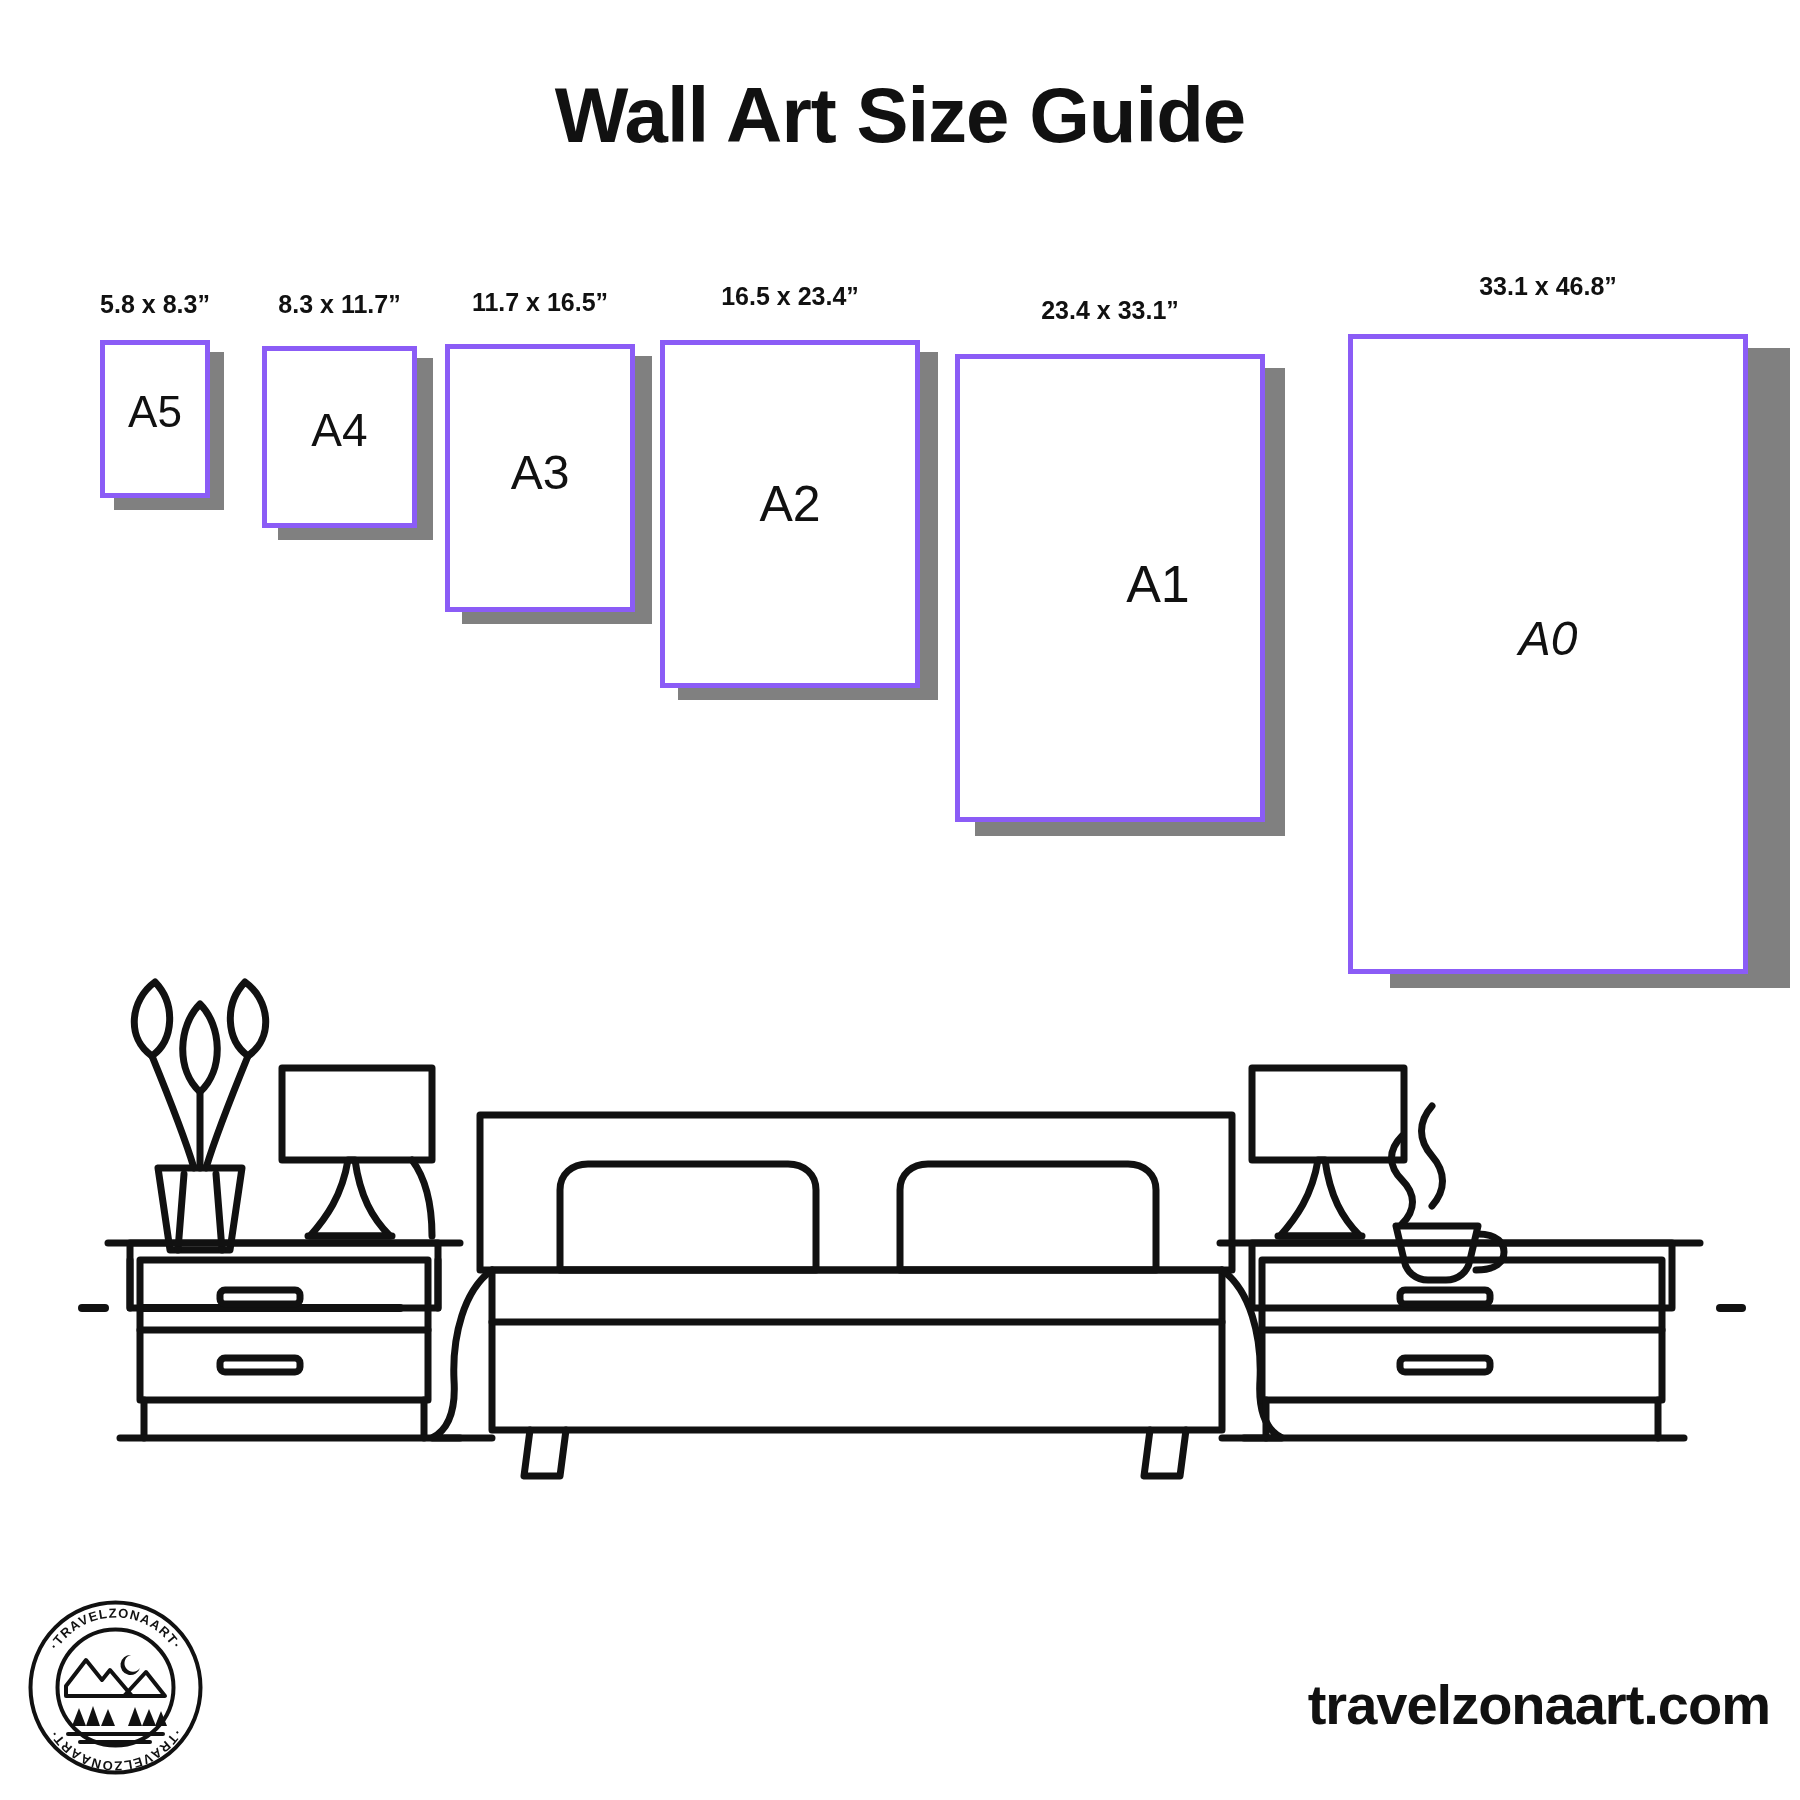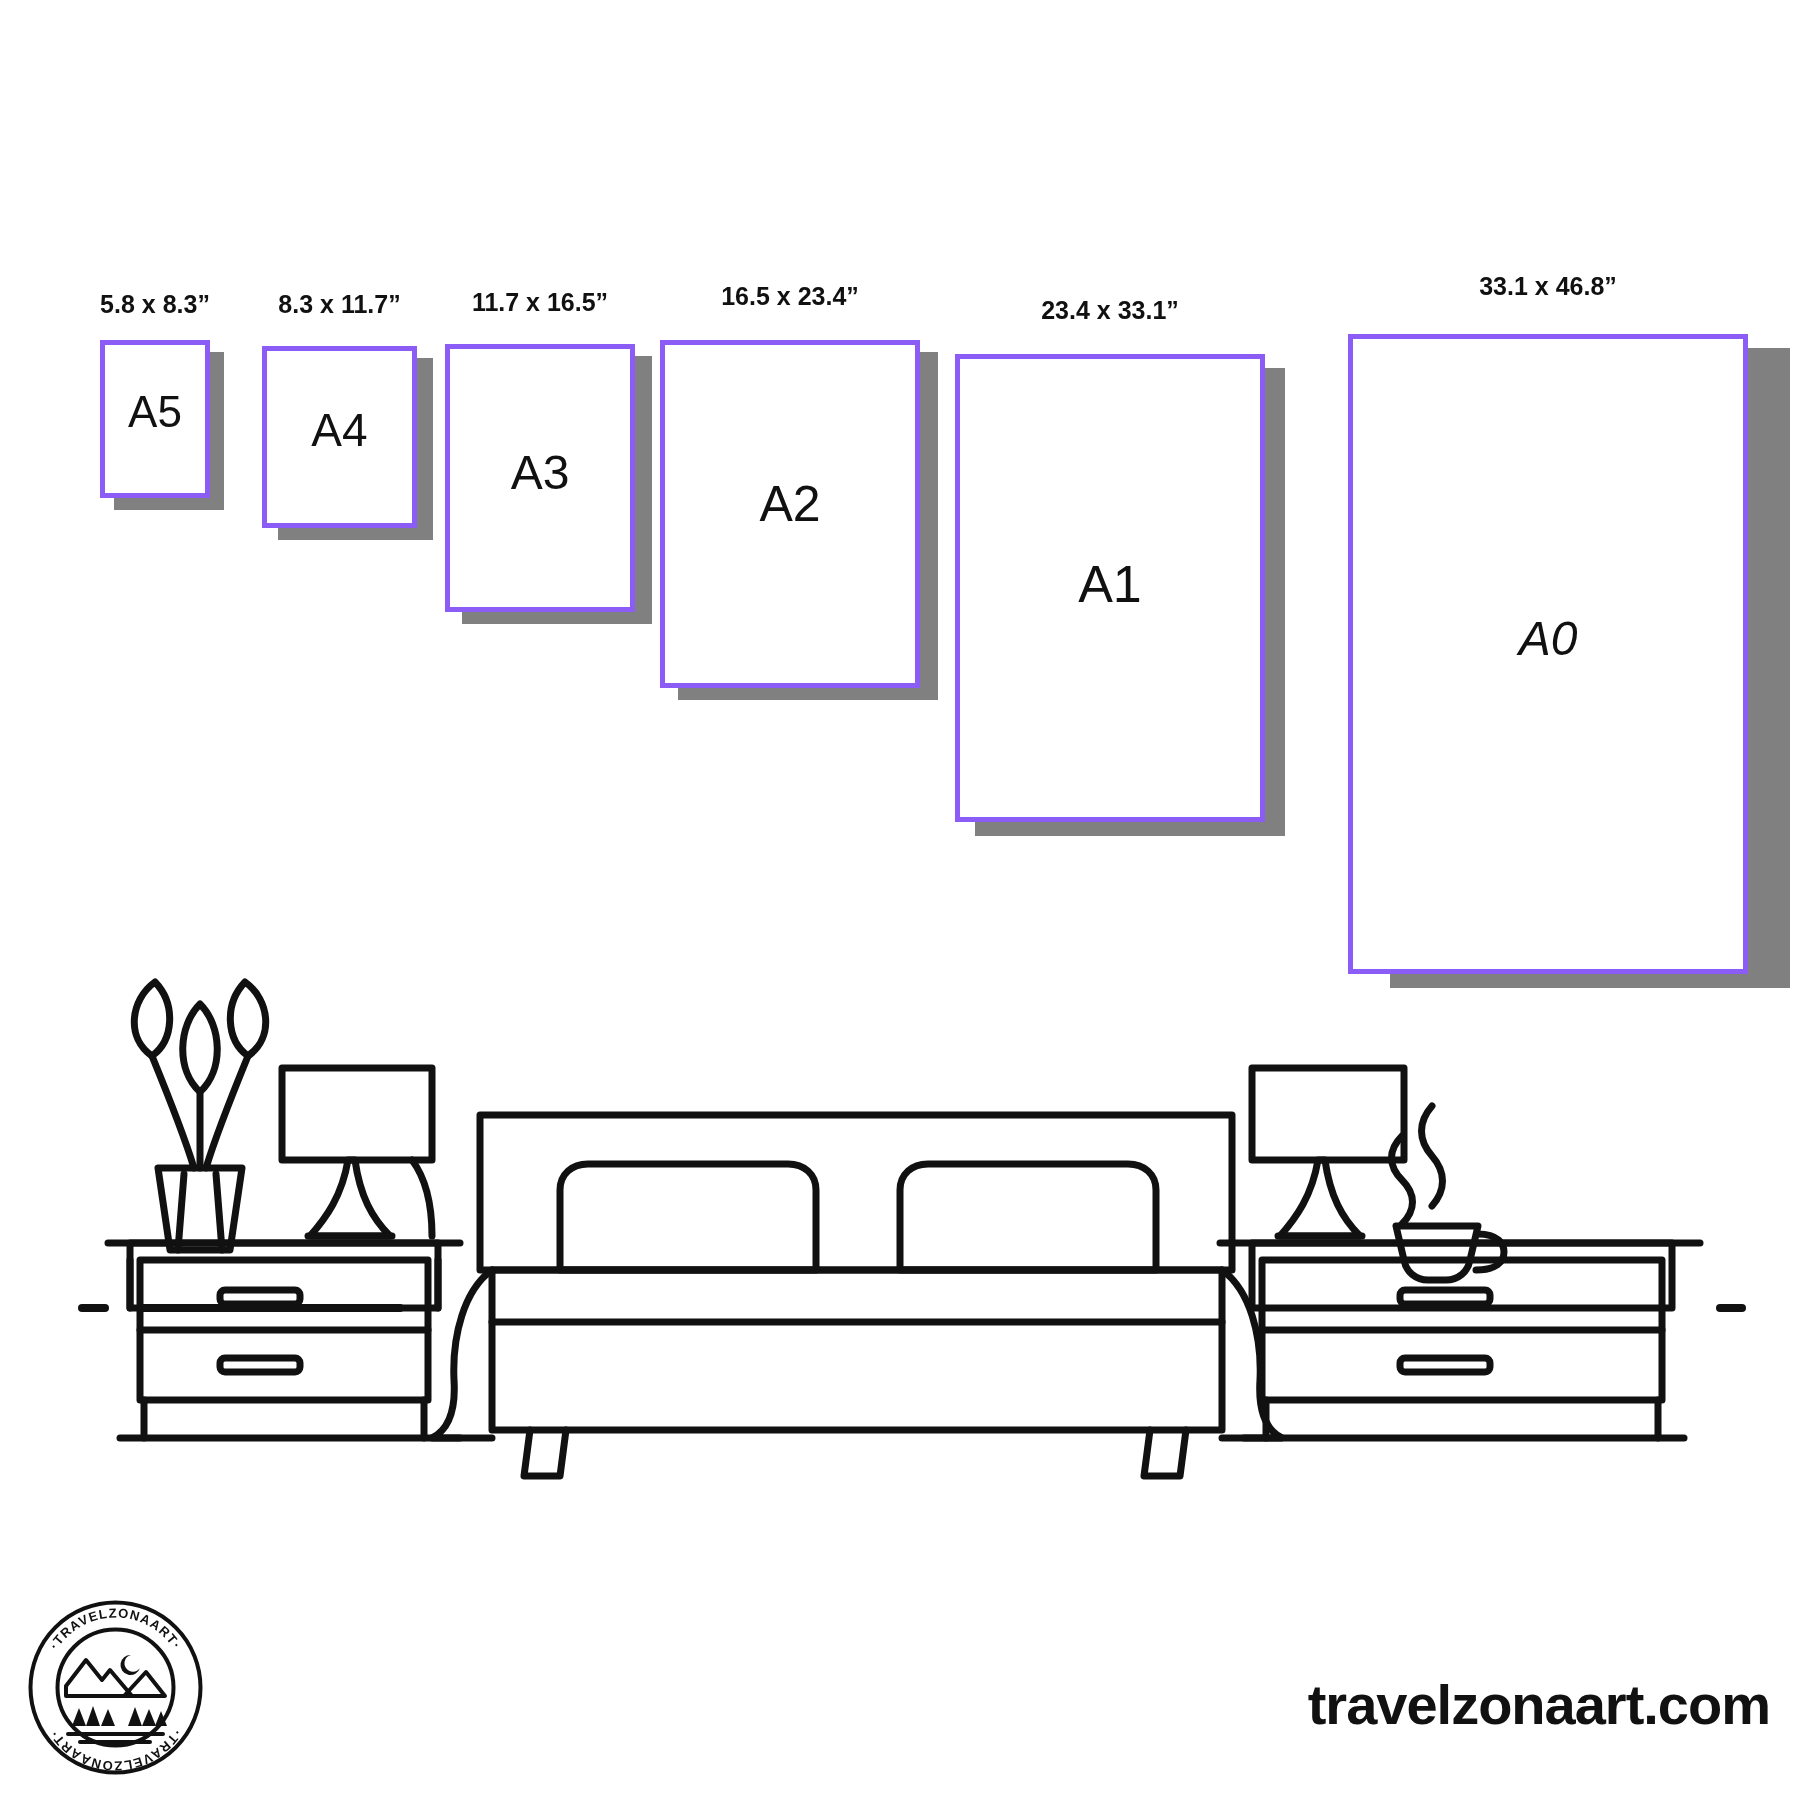--- a/index.html
+++ b/index.html
@@ -105,20 +105,21 @@
     color: #111111;
     white-space: nowrap;
     letter-spacing: -1px;
   }
 </style>
 </head>
 <body>
 
 <div id="stage">
 
+  <div id="title">Wall Art Size Guide</div>
 
   <div id="frames">
 
     <div class="frame-group" style="left:100px; top:290px; width:110px; height:220px;">
       <div class="frame-dim" style="top:0px;">5.8 x 8.3”</div>
       <div class="frame-shadow" style="left:14px; top:62px; width:110px; height:158px;"></div>
       <div class="frame-box" style="left:0px; top:50px; width:110px; height:158px;">
         <div class="frame-label" style="top:42px; font-size:44px;">A5</div>
       </div>
     </div>
@@ -144,21 +145,21 @@
       <div class="frame-shadow" style="left:18px; top:70px; width:260px; height:348px;"></div>
       <div class="frame-box" style="left:0px; top:58px; width:260px; height:348px;">
         <div class="frame-label" style="top:130px; font-size:50px;">A2</div>
       </div>
     </div>
 
     <div class="frame-group" style="left:955px; top:296px; width:310px; height:540px;">
       <div class="frame-dim" style="top:0px;">23.4 x 33.1”</div>
       <div class="frame-shadow" style="left:20px; top:72px; width:310px; height:468px;"></div>
       <div class="frame-box" style="left:0px; top:58px; width:310px; height:468px;">
-        <div class="frame-label" style="top:195px; font-size:52px;">A1</div>
+        <div class="frame-label" style="top:195px; font-size:52px;margin-left:48px;">A1</div>
       </div>
     </div>
 
     <div class="frame-group" style="left:1310px; top:272px; width:400px; height:720px;margin-left:38px;">
       <div class="frame-dim" style="top:0px;">33.1 x 46.8”</div>
       <div class="frame-shadow" style="left:42px; top:76px; width:400px; height:640px;"></div>
       <div class="frame-box" style="left:0px; top:62px; width:400px; height:640px;">
         <div class="frame-label" style="top:272px; font-size:48px;font-style:italic;">A0</div>
       </div>
     </div>

